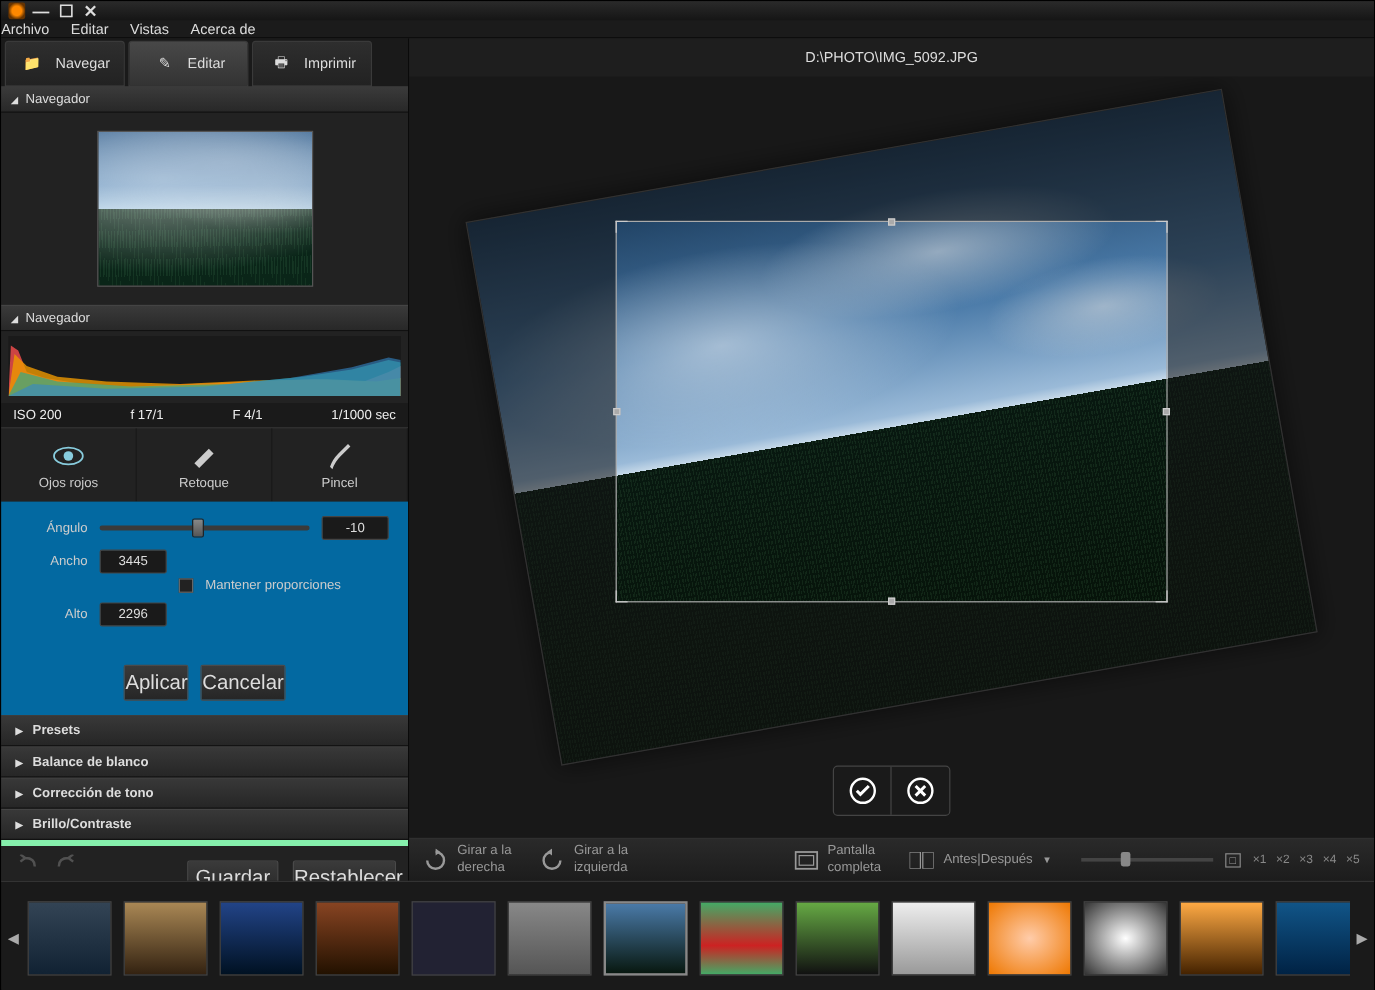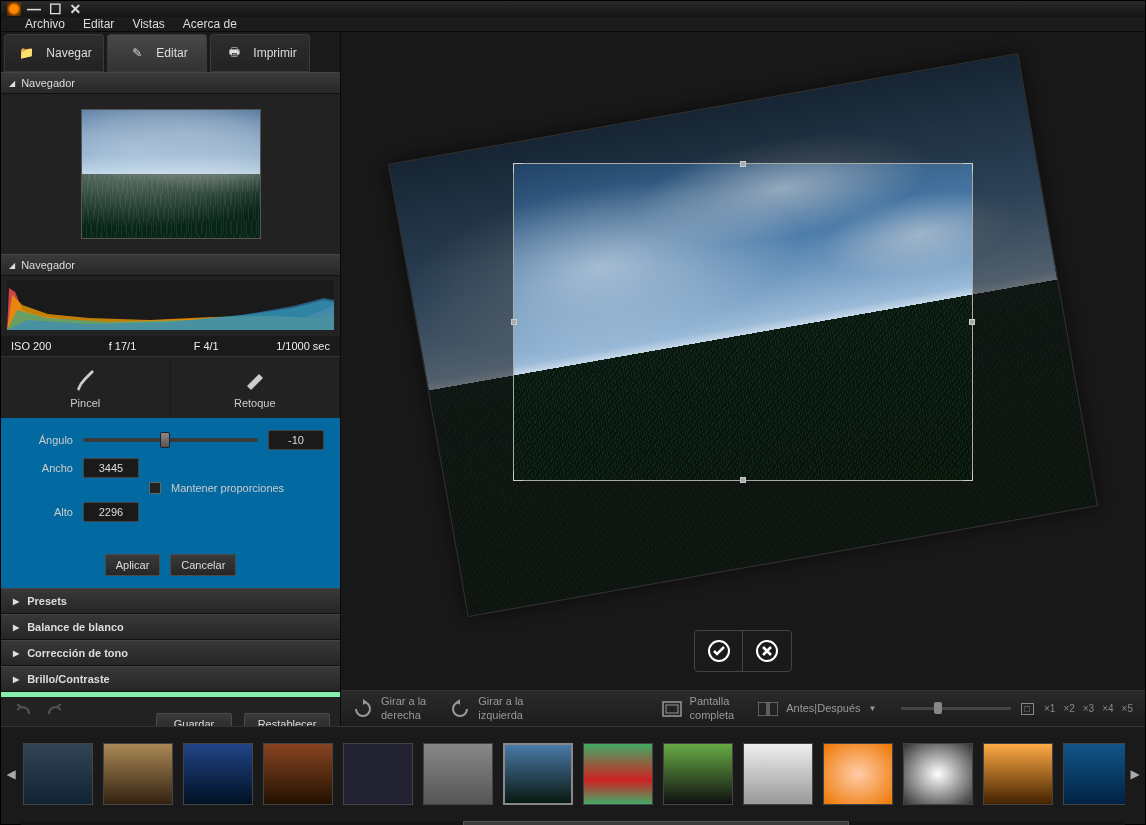--- a/index.html
+++ b/index.html
@@ -3,21 +3,21 @@
 <meta charset="utf-8">
 <style>
 * { margin:0; padding:0; box-sizing:border-box; font-family:Tahoma,Arial,sans-serif; }
 body { background:#000; width:1146px; height:825px; overflow:hidden; color:#ccc; font-size:11px; }
 .window { width:1146px; height:825px; background:#1a1a1a; display:flex; flex-direction:column; border:1px solid #000;}
 .titlebar { height:22px; background:linear-gradient(#2a2a2a,#151515); display:flex; align-items:center; padding:0 6px; }
 .titlebar .app-icon { width:14px; height:14px; background:radial-gradient(circle,#f80 40%,#630 70%); border-radius:2px; margin-right:6px;}
 .titlebar .title { flex:1; color:#ddd; font-size:12px; }
 .winbtns { display:flex; gap:8px; align-items:center; color:#ddd; font-size:14px; font-weight:bold; }
 .winbtns span { cursor:pointer; }
-.menubar { height:22px; background:#1b1b1b; display:flex; align-items:center; padding:0 24px; gap:18px; font-size:12px; color:#ddd; border-bottom:1px solid #0a0a0a;}
+.menubar { height:22px; background:#1b1b1b; display:flex; align-items:center; padding:0 0; gap:18px; font-size:12px; color:#ddd; border-bottom:1px solid #0a0a0a;}
 .menubar span { cursor:pointer; }
 .body { flex:1; display:flex; flex-direction:column; }
 .top { flex:1; display:flex; }
 .sidebar { width:340px; display:flex; flex-direction:column; background:#222; border-right:1px solid #0a0a0a;}
 .mainarea { flex:1; display:flex; flex-direction:column; background:#1e1e1e; }
 .tabs { height:40px; display:flex; gap:3px; padding:2px 3px 0 3px; background:#1a1a1a; }
 .tab { width:100px; display:flex; align-items:center; justify-content:center; gap:8px; background:linear-gradient(#2e2e2e,#222); border:1px solid #3a3a3a; border-radius:3px 3px 0 0; cursor:pointer; color:#ddd; font-size:12px;}
 .tab.active { background:linear-gradient(#484848,#333); }
 .tab .ticon { width:22px; height:18px; display:flex; align-items:center; justify-content:center; }
 .panel-head { height:22px; background:linear-gradient(#3a3a3a,#282828); display:flex; align-items:center; padding:0 8px; gap:6px; border-top:1px solid #444; border-bottom:1px solid #111; font-size:11px; color:#ddd; cursor:pointer;}
@@ -33,21 +33,21 @@
 .tool.active { background:linear-gradient(#3a3a3a,#2a2a2a);}
 .tool .ticon { width:28px; height:26px; display:flex; align-items:center; justify-content:center;}
 .cropcontrols { padding:12px 16px; background:#0369a1; }
 .formrow { display:flex; align-items:center; margin-bottom:8px; gap:10px; }
 .formrow label { width:56px; text-align:right; color:#ccc; font-size:11px;}
 .slider { flex:1; height:4px; background:#3a3a3a; position:relative; border-radius:2px;}
 .slider .knob { position:absolute; width:10px; height:16px; background:linear-gradient(#888,#555); top:-6px; left:44%; border-radius:2px; border:1px solid #222;}
 .numbox { width:56px; height:20px; background:#1a1a1a; border:1px solid #444; color:#ddd; text-align:center; font-size:11px; line-height:18px; border-radius:2px;}
 .checkbox { width:12px; height:12px; border:1px solid #666; background:#222; display:inline-block;}
 .btnrow { display:flex; gap:10px; justify-content:center; margin-top:6px;}
-.btn { padding:4px 10px; background:linear-gradient(#3a3a3a,#262626); border:1px solid #4a4a4a; border-radius:2px; color:#ddd; cursor:pointer; font-size:11px;margin-top:24px;}
+.btn { padding:4px 0; background:linear-gradient(#3a3a3a,#262626); border:1px solid #4a4a4a; border-radius:2px; color:#ddd; cursor:pointer; font-size:17px;margin-top:24px;}
 .accordion { background:#222;}
 .acc-item { height:26px; background:linear-gradient(#383838,#262626); display:flex; align-items:center; padding:0 12px; gap:8px; border-top:1px solid #444; border-bottom:1px solid #111; cursor:pointer; font-size:11px; font-weight:bold; color:#ddd;}
 .acc-item .tri { font-size:8px; }
 .bottom-sidebar { height:34px; background:#222; display:flex; align-items:center; gap:12px; padding:0 10px; border-top:5px solid #86efac;}
 .undo-icn { width:22px; height:16px; opacity:.35; }
 .filepath { height:32px; display:flex; align-items:center; justify-content:center; color:#ddd; font-size:12px; background:#1e1e1e;}
 .canvas { flex:1; position:relative; background:#1e1e1e; overflow:hidden;}
 .rot-outer { position:absolute; left:50%; top:46%; transform:translate(-50%,-50%) rotate(-10deg); width:640px; height:460px; background:linear-gradient(to bottom,#1a3a5a 0%,#4a7aa8 30%,#9abad8 48%,#c5d8e8 50%,#081810 50%,#061208 100%); border:1px solid #555; box-shadow:0 0 20px #000;}
 .croprect { position:absolute; left:50%; top:44%; transform:translate(-50%,-50%); width:460px; height:318px; border:1px solid #aaa; box-shadow:0 0 0 1000px rgba(20,20,20,0.55);}
 .croprect .h { position:absolute; width:10px; height:10px; border:1px solid #ccc;}
@@ -143,33 +143,42 @@
     </div>
     <div class="exif">
       <span>ISO 200</span>
       <span>f 17/1</span>
       <span>F 4/1</span>
       <span>1/1000 sec</span>
     </div>
     <div class="toolrow">
       <div class="tool">
         <span class="ticon">
-                <svg width="22" height="24" viewBox="0 0 22 24">
-                  <path d="M3 21 Q5 15 10 10 L18 2 L20 4 L12 12 Q7 17 5 23 Z" fill="#ccc"></path>
-                </svg>
-              </span>
-        <span>Pincel</span>
+                <svg width="28" height="18" viewBox="0 0 28 18">
+                  <ellipse cx="14" cy="9" rx="12" ry="7" fill="none" stroke="#8cd" stroke-width="1.5"></ellipse>
+                  <circle cx="14" cy="9" r="4" fill="#8cd"></circle>
+                </svg>
+              </span>
+        <span>Ojos rojos</span>
       </div>
       <div class="tool">
         <span class="ticon">
                 <svg width="24" height="24" viewBox="0 0 24 24">
                   <path d="M4 20 L16 8 L20 12 L8 24 Z" fill="#ccc" transform="translate(0,-2)"></path>
                 </svg>
               </span>
         <span>Retoque</span>
+      </div>
+      <div class="tool">
+        <span class="ticon">
+                <svg width="22" height="24" viewBox="0 0 22 24">
+                  <path d="M3 21 Q5 15 10 10 L18 2 L20 4 L12 12 Q7 17 5 23 Z" fill="#ccc"></path>
+                </svg>
+              </span>
+        <span>Pincel</span>
       </div>
     </div>
     <div class="cropcontrols">
       <div class="formrow">
         <label>Ángulo</label>
         <div class="slider">
                 <div class="knob"></div>
               </div>
         <div class="numbox">-10</div>
       </div>
@@ -220,20 +229,21 @@
       <svg class="undo-icn" viewBox="0 0 22 16">
               <path d="M12 3 Q4 3 4 10 M12 3 L16 0 M12 3 L16 6" fill="none" stroke="#aaa" stroke-width="2"></path>
             </svg>
       <div style="flex:1"></div>
       <div class="btn" style="width:76px;text-align:center;">Guardar</div>
       <div class="btn" style="width:86px;text-align:center;">Restablecer</div>
     </div>
    </div>
 
    <div class="mainarea">
+     <div class="filepath">D:\PHOTO\IMG_5092.JPG</div>
      <div class="canvas">
        <div class="rot-outer">
          <div class="clouds"></div>
               <div class="grass"></div>
        </div>
        <div class="croprect">
          <div class="h tl"></div>
          <div class="h tr"></div>
          <div class="h bl"></div>
          <div class="h br"></div>

